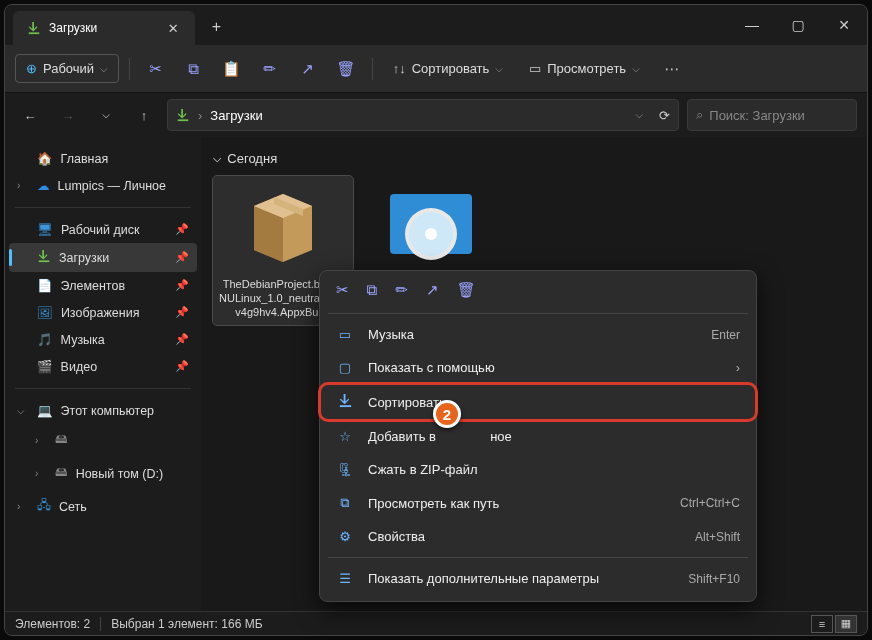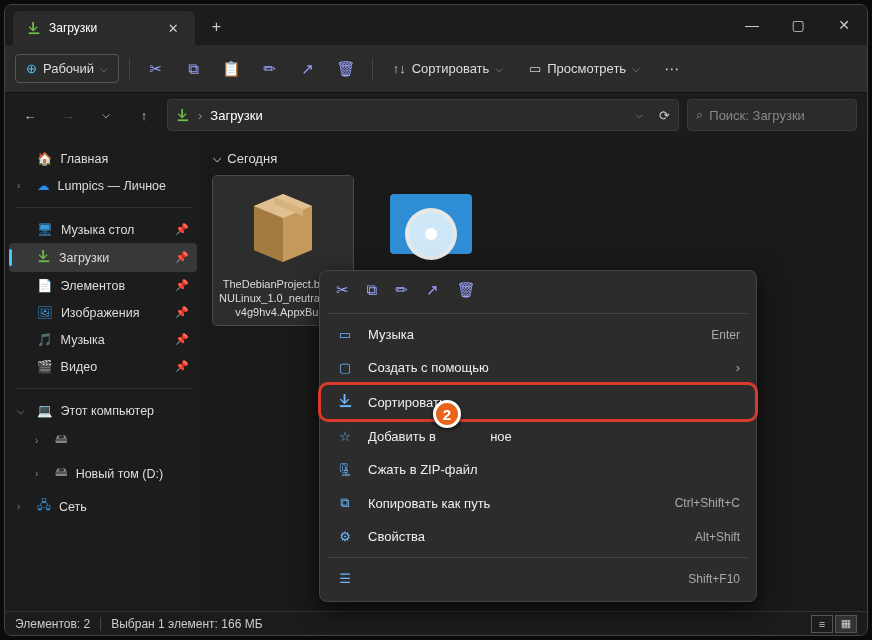--- a/index.html
+++ b/index.html
@@ -146,21 +146,21 @@
       </div>
       <div class="side-item">
         <span class="chev">›</span>
         <span style="color:#2e8be6">☁</span>
         <span>Lumpics — Личное</span>
       </div>
       <div class="side-group-sep"></div>
       <div class="side-item">
         <span class="chev"></span>
         <span style="color:#3a96dd">🖥</span>
-        <span>Музыка стол</span>
+        <span>Рабочий диск</span>
         <span class="pin">📌</span>
       </div>
       <div class="side-item active">
         <span class="chev"></span>
         <span class="dl-arrow">
           <svg width="14" height="14" viewBox="0 0 16 16">
               <path fill="currentColor" d="M8 1v8l3-3 1 1-5 5-5-5 1-1 3 3V1z"></path>
               <rect x="2" y="13" width="12" height="2" fill="currentColor"></rect>
             </svg>
         </span>
@@ -264,21 +264,21 @@
     <span>🗑</span>
   </div>
   <div class="ctx-sep"></div>
   <div class="ctx-item">
     <span class="ic">▭</span>
     <span>Музыка</span>
     <span class="sc">Enter</span>
   </div>
   <div class="ctx-item">
     <span class="ic">▢</span>
-    <span>Создать с помощью</span>
+    <span>Показать с помощью</span>
     <span class="arr">›</span>
   </div>
   <div class="ctx-item hl">
     <span class="ic">
       <svg width="15" height="15" viewBox="0 0 16 16">
           <path fill="#6fb6ff" d="M8 1v8l3-3 1 1-5 5-5-5 1-1 3 3V1z"></path>
           <rect x="2" y="13" width="12" height="2" fill="#6fb6ff"></rect>
         </svg>
     </span>
     <span>Сортировать</span>
@@ -286,28 +286,29 @@
   <div class="ctx-item">
     <span class="ic">☆</span>
     <span style="white-space:pre">Добавить в               ное</span>
   </div>
   <div class="ctx-item">
     <span class="ic">🗜</span>
     <span>Сжать в ZIP-файл</span>
   </div>
   <div class="ctx-item">
     <span class="ic">⧉</span>
-    <span>Копировать как путь</span>
-    <span class="sc">Ctrl+Shift+C</span>
+    <span>Просмотреть как путь</span>
+    <span class="sc">Ctrl+Ctrl+C</span>
   </div>
   <div class="ctx-item">
     <span class="ic">⚙</span>
     <span>Свойства</span>
     <span class="sc">Alt+Shift</span>
   </div>
   <div class="ctx-sep"></div>
   <div class="ctx-item">
     <span class="ic">☰</span>
+    <span>Показать дополнительные параметры</span>
     <span class="sc">Shift+F10</span>
   </div>
 </div>
 
 <div class="ann">2</div>
 
 </body></html>

